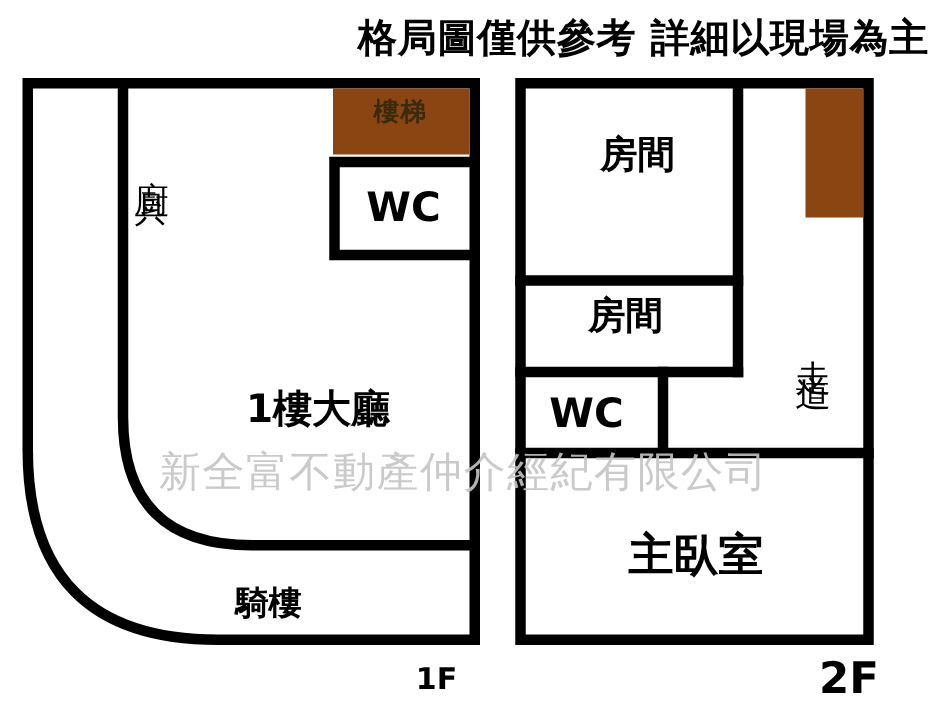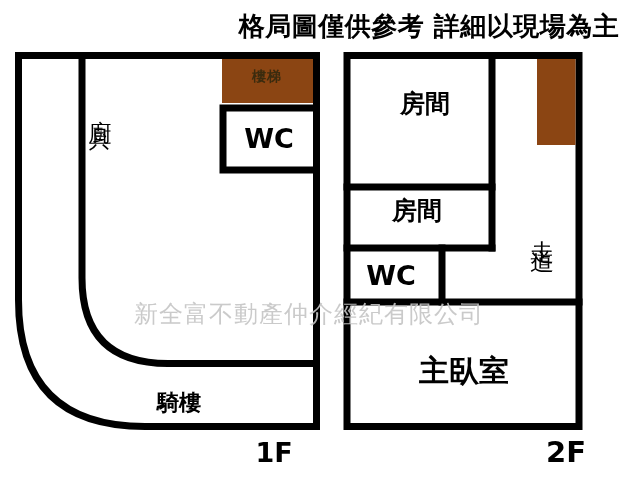--- a/index.html
+++ b/index.html
@@ -14,39 +14,39 @@
   }
   .bold{font-weight:bold;}
   .vtext{
     writing-mode:vertical-rl;text-orientation:upright;
     letter-spacing:8px;line-height:1;
   }
   
   .header-title{left:429px;top:27px;font-size:26px;font-weight:bold;letter-spacing:0.5px;}
   
   .kitchen-label{left:100px;top:110px;font-size:23px;}
-  .stairs1-label{left:267px;top:76px;font-size:14px;font-weight:bold;color:#3b2b0e;letter-spacing:1px;}
+  .stairs1-label{left:267px;top:76px;font-size:17px;font-weight:bold;color:#3b2b0e;letter-spacing:1px;}
   .wc1-label{left:269px;top:139px;font-size:27px;}
   .hall-label{left:212px;top:274px;font-size:26px;}
   .arcade-label{left:179px;top:403px;font-size:22px;}
-  .floor1-label{left:274px;top:453px;font-size:27px;}
+  .floor1-label{left:291px;top:453px;font-size:20px;}
   
   .room1-label{left:425px;top:104px;font-size:25px;}
   .room2-label{left:417px;top:211px;font-size:25px;}
   .corridor-label{left:542px;top:231px;font-size:24px;letter-spacing:10px;}
   .wc2-label{left:391px;top:276px;font-size:27px;}
   .master-label{left:464px;top:371px;font-size:30px;}
   .floor2-label{left:566px;top:453px;font-size:29px;}
   
   .watermark{
     font-family:"DejaVu Serif","Liberation Serif",serif;
     color:#c5c5c5;opacity:0.9;z-index:5;
   }
   .wm-store{left:312px;top:232px;font-size:36px;letter-spacing:4px;}
-  .wm-company{left:309px;top:315px;font-size:24px;letter-spacing:1px;}
+  .wm-company{left:309px;top:315px;font-size:28px;letter-spacing:1px;}
 </style>
 </head>
 <body>
 
 <div class="canvas">
 
   <svg class="plan-svg" width="621" height="480" viewBox="0 0 621 480">
 
     <g fill="none" stroke="#000000" stroke-width="7">
       <path d="M 18.5 55.5 H 316.5 V 426.5 H 145 Q 18.5 426.5 18.5 300 Z"></path>
@@ -64,20 +64,21 @@
       <path d="M 343.5 302 H 582.5"></path>
     </g>
     <rect x="537" y="59" width="38.5" height="86" fill="#8B4513"></rect>
   </svg>
 
   <div class="label header-title">格局圖僅供參考 詳細以現場為主</div>
 
   <div class="label vtext kitchen-label">廚具</div>
   <div class="label stairs1-label">樓梯</div>
   <div class="label bold wc1-label">WC</div>
+  <div class="label bold hall-label">1樓大廳</div>
   <div class="label bold arcade-label">騎樓</div>
   <div class="label bold floor1-label">1F</div>
 
   <div class="label bold room1-label">房間</div>
   <div class="label bold room2-label">房間</div>
   <div class="label vtext corridor-label">走道</div>
   <div class="label bold wc2-label">WC</div>
   <div class="label bold master-label">主臥室</div>
   <div class="label bold floor2-label">2F</div>
 

